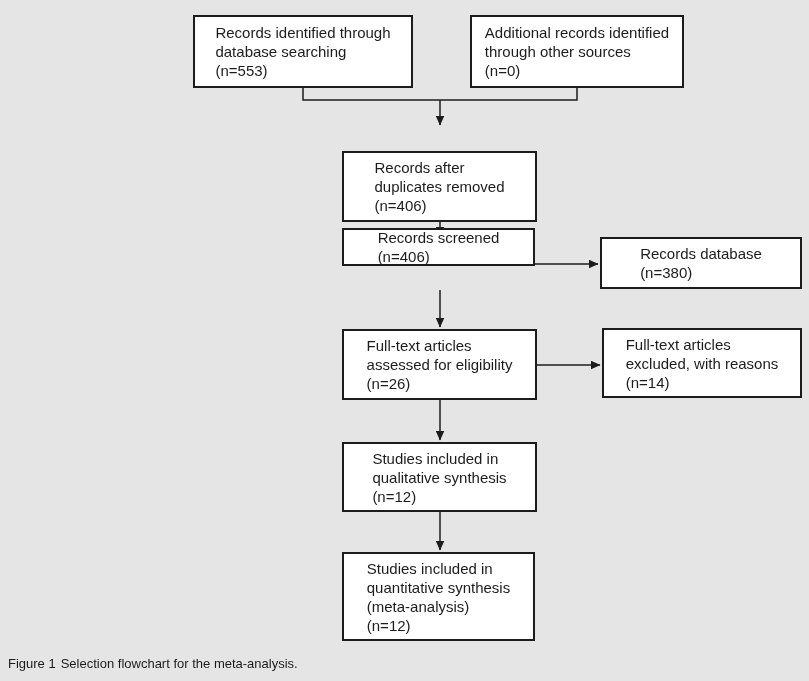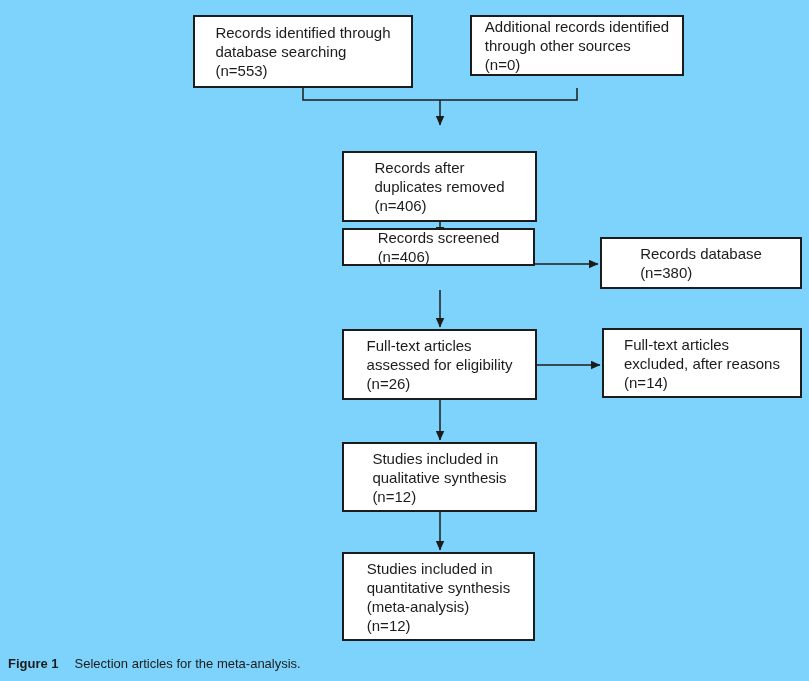--- a/index.html
+++ b/index.html
@@ -4,21 +4,21 @@
 <style>
   html, body {
     margin: 0;
     padding: 0;
     background: #ffffff;
   }
   .canvas {
     position: relative;
     width: 809px;
     height: 681px;
-    background: #7dd3fc;
+    background: #e5e5e5;
     font-family: "Liberation Sans", sans-serif;
     color: #1c1c1c;
     overflow: hidden;
   }
   .connectors {
     position: absolute;
     left: 0;
     top: 0;
     pointer-events: none;
   }
@@ -32,39 +32,39 @@
     justify-content: center;
   }
   .box-text {
     text-align: left;
     font-size: 15px;
     line-height: 19px;
     white-space: nowrap;
   }
   
   #box-identified      { left: 193px; top: 15px;  width: 220px; height: 73px; }
-  #box-additional      { left: 470px; top: 15px;  width: 214px; height: 61px; }
+  #box-additional      { left: 470px; top: 15px;  width: 214px; height: 73px; }
   #box-dedup           { left: 342px; top: 127px; width: 195px; height: 71px; margin-top: 24px; }
   #box-screened        { left: 342px; top: 228px; width: 193px; height: 38px; }
   #box-excluded        { left: 600px; top: 237px; width: 202px; height: 52px; }
   #box-fulltext        { left: 342px; top: 329px; width: 195px; height: 71px; }
   #box-ft-excluded     { left: 602px; top: 328px; width: 200px; height: 70px; }
   #box-qualitative     { left: 342px; top: 442px; width: 195px; height: 70px; }
   #box-quantitative    { left: 342px; top: 552px; width: 193px; height: 89px; }
 
   .caption {
     position: absolute;
     left: 8px;
     top: 656px;
     font-size: 13px;
     color: #1c1c1c;
   }
   .caption-label {
-    font-weight: bold;
-    margin-right: 16px;
+    font-weight: normal;
+    margin-right: 5px;
   }
 </style>
 </head>
 <body>
 
 <div class="canvas">
 
   <svg class="connectors" width="809" height="681" viewBox="0 0 809 681">
     <defs>
       <marker id="ah" markerWidth="10" markerHeight="9" refX="9.5" refY="4.5" orient="auto" markerUnits="userSpaceOnUse">
@@ -125,21 +125,21 @@
     <div class="box-text">
       <div>Full-text articles</div>
       <div>assessed for eligibility</div>
       <div>(n=26)</div>
     </div>
   </div>
 
   <div class="box" id="box-ft-excluded">
     <div class="box-text">
       <div>Full-text articles</div>
-      <div>excluded, after reasons</div>
+      <div>excluded, with reasons</div>
       <div>(n=14)</div>
     </div>
   </div>
 
   <div class="box" id="box-qualitative">
     <div class="box-text">
       <div>Studies included in</div>
       <div>qualitative synthesis</div>
       <div>(n=12)</div>
     </div>
@@ -148,16 +148,16 @@
   <div class="box" id="box-quantitative">
     <div class="box-text">
       <div>Studies included in</div>
       <div>quantitative synthesis</div>
       <div>(meta-analysis)</div>
       <div>(n=12)</div>
     </div>
   </div>
 
   <div class="caption">
-    <span class="caption-label">Figure 1</span><span>Selection articles for the meta-analysis.</span>
+    <span class="caption-label">Figure 1</span><span>Selection flowchart for the meta-analysis.</span>
   </div>
 
 </div>
 
 </body></html>

